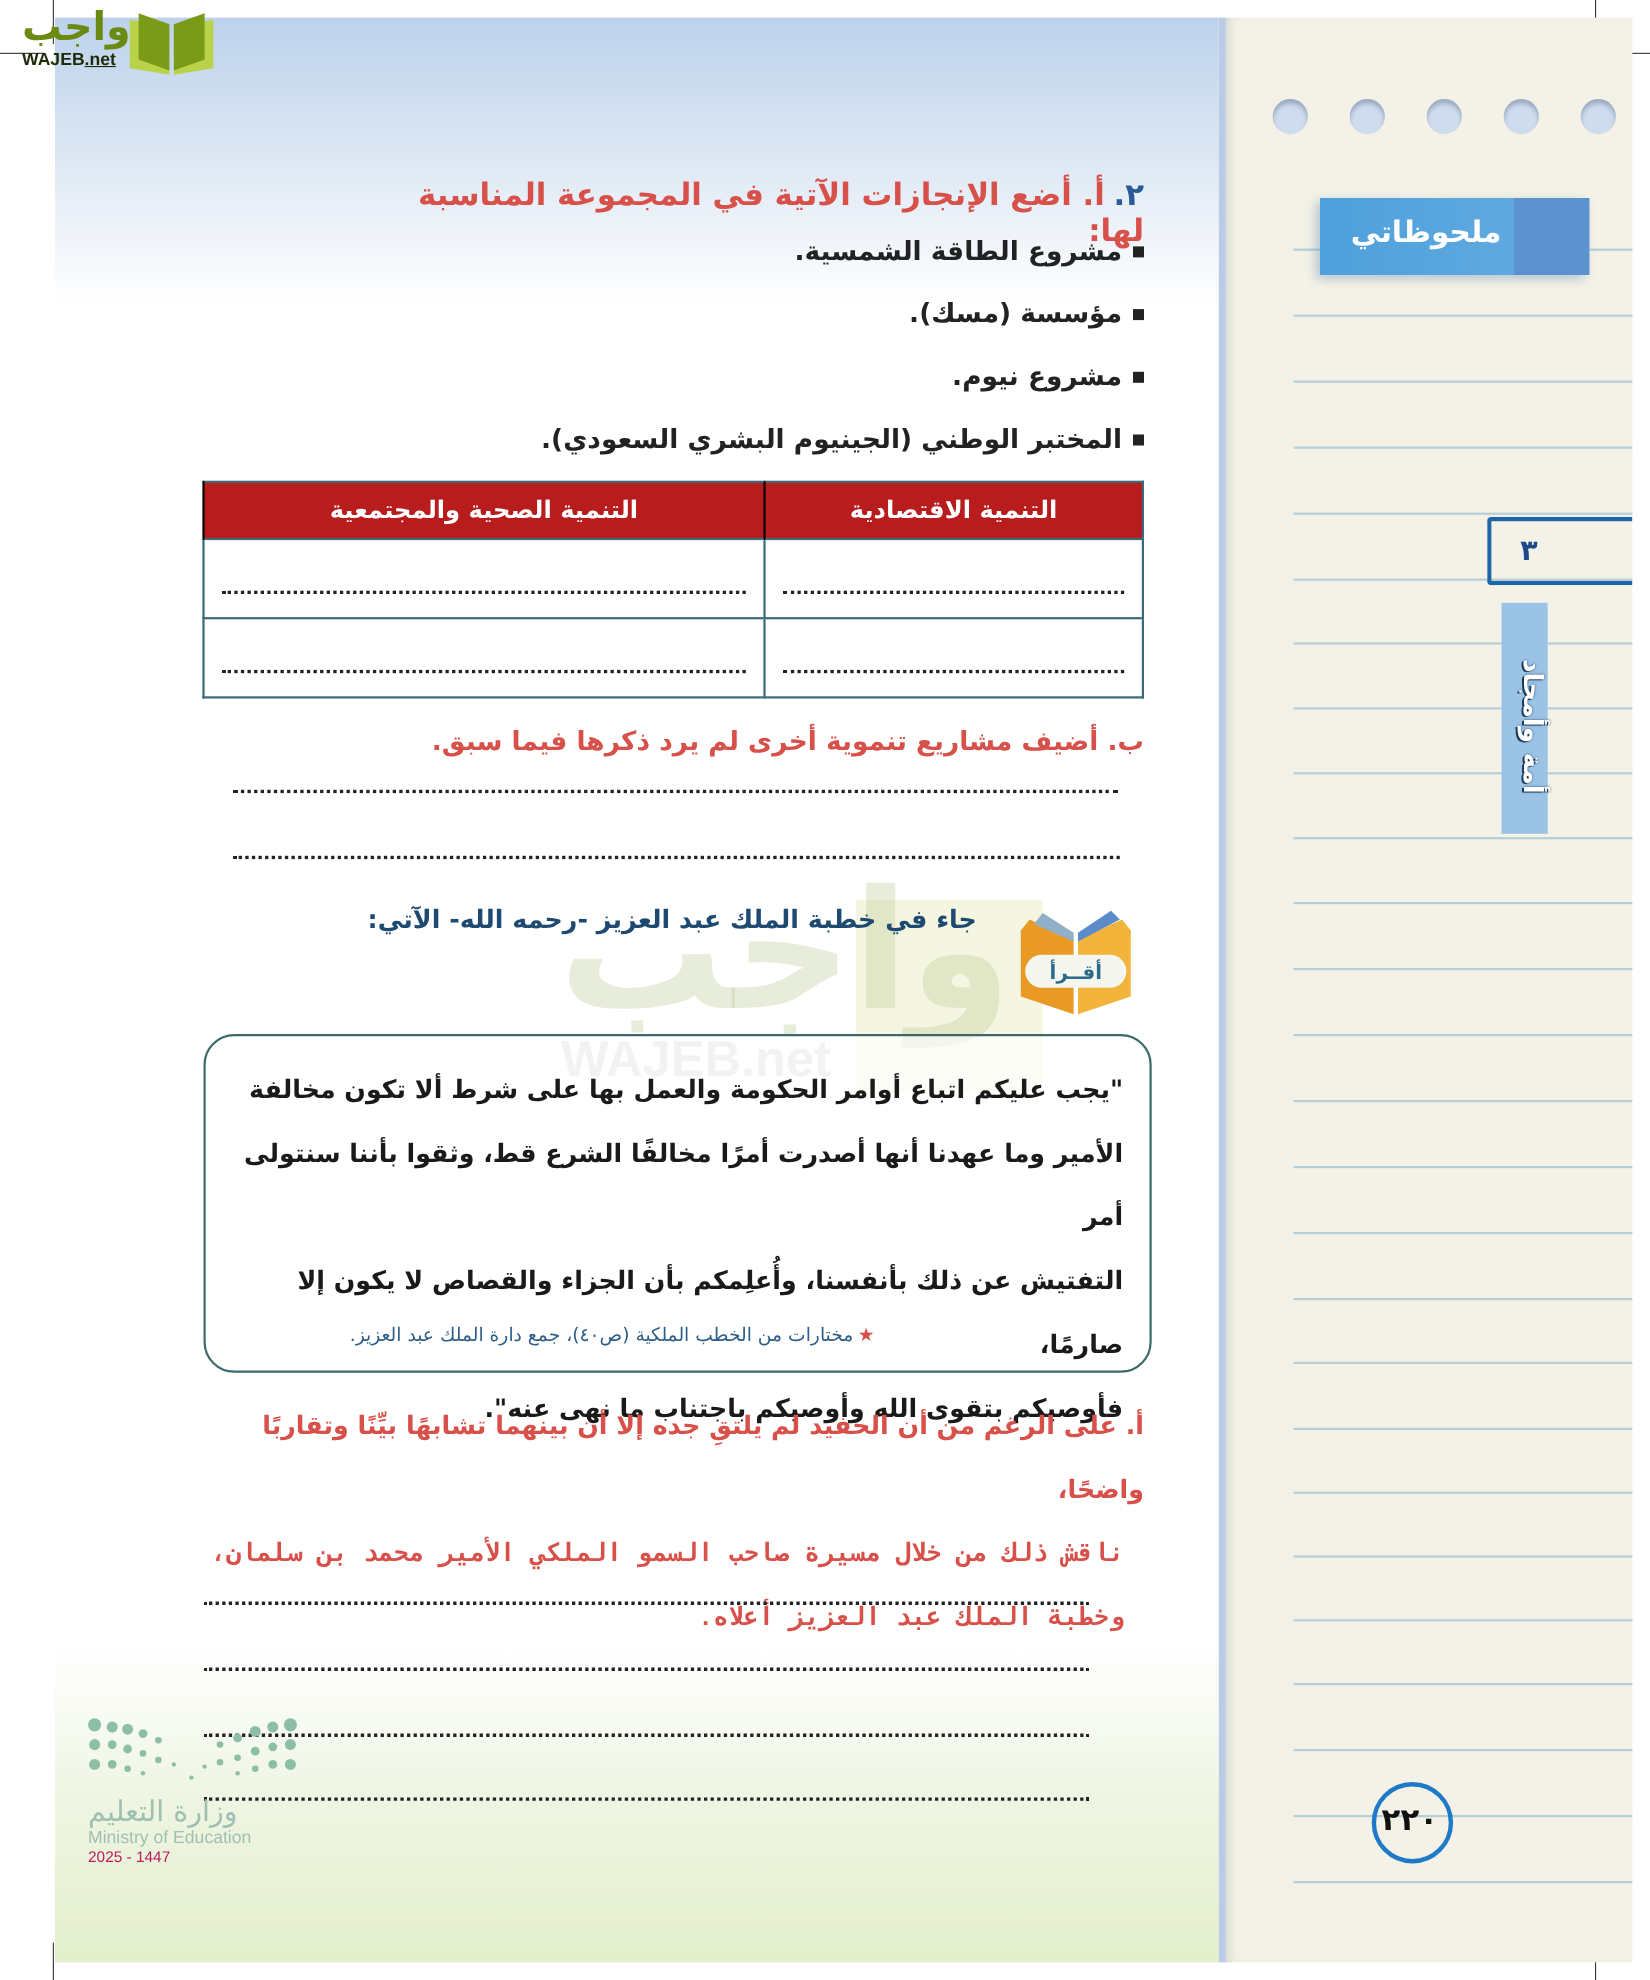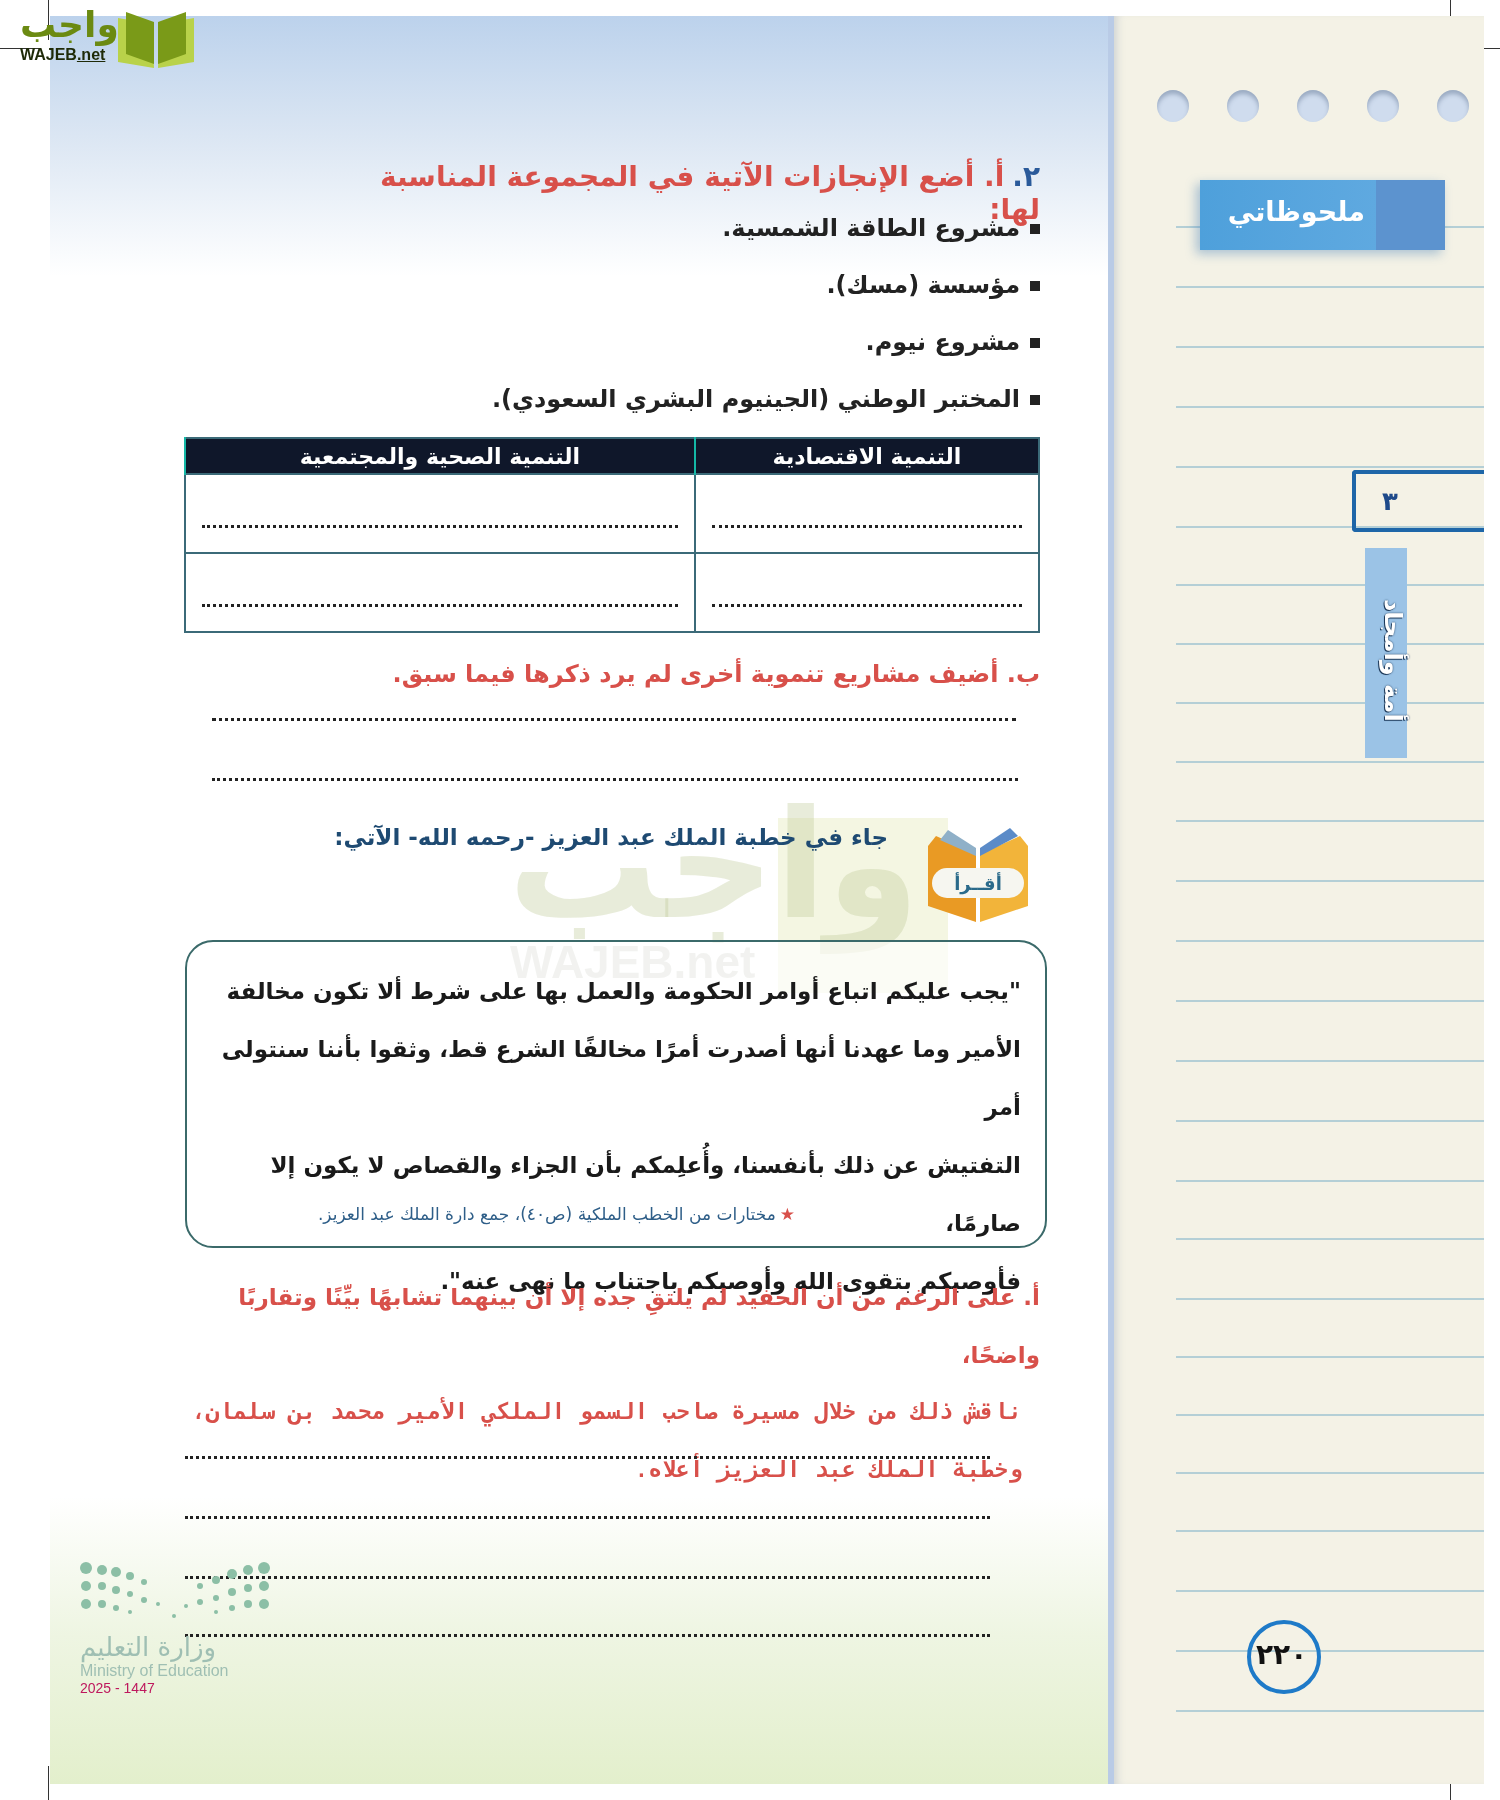--- a/index.html
+++ b/index.html
@@ -40,22 +40,22 @@
   .bullets { position: absolute; right: 460px; top: 210px; width: 700px; list-style: none; }
   .bullets li { font-size: 24px; font-weight: bold; color: #222; height: 57px; line-height: 36px; }
   .bullets li .sq { display: inline-block; width: 10px; height: 10px; background: #222; margin-left: 10px; vertical-align: middle; }
 
   
   .dev-table {
     position: absolute; left: 184px; top: 437px; width: 856px; height: 196px;
     border: 2px solid #3b6a78; border-collapse: collapse; background: #fff;
   }
   .dev-table th {
-    background: #0f172a; color: #fff; font-size: 22px; font-weight: bold; height: 36px;
-    border-left: 2px solid #14b8a6; text-align: center;
+    background: #b91c1c; color: #fff; font-size: 22px; font-weight: bold; height: 52px;
+    border-left: 2px solid #000000; text-align: center;
   }
   .dev-table td { border: 2px solid #3b6a78; height: 72px; padding: 0 16px; vertical-align: middle; }
   .dots { display: block; border-bottom: 3px dotted #222; height: 10px; margin-top: 18px; }
 
   .q-b { position: absolute; right: 460px; top: 660px; width: 860px; font-size: 24px; font-weight: bold; color: #d8504a; }
   .line { position: absolute; border-bottom: 3px dotted #222; height: 2px; }
 
   
   .read-icon { position: absolute; left: 918px; top: 826px; width: 120px; height: 100px; }
   .read-title { position: absolute; right: 612px; top: 824px; font-size: 23px; font-weight: bold; color: #1e4a72; white-space: nowrap; margin-left: 36px; }

